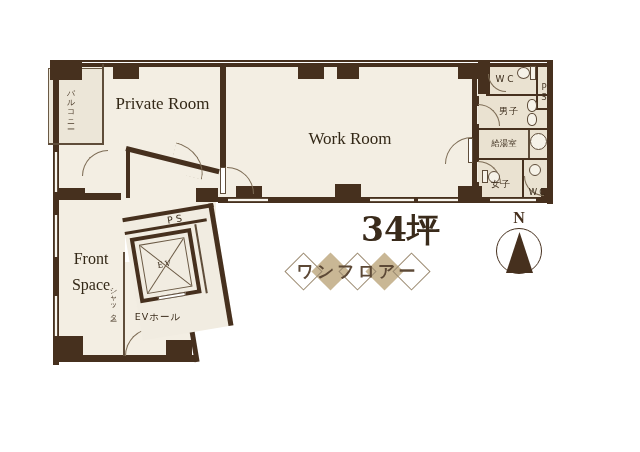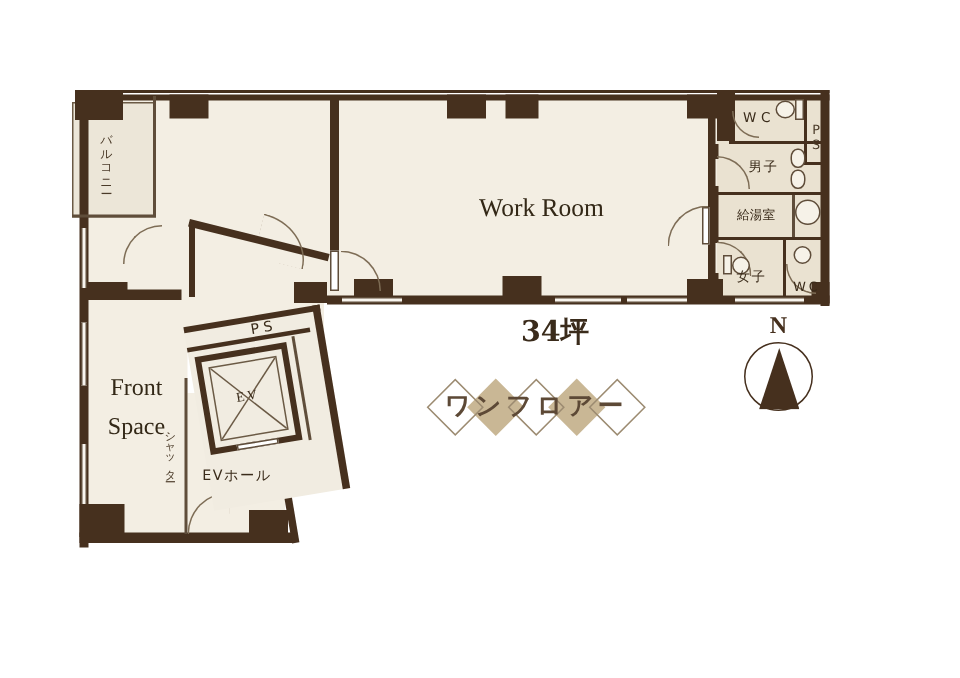--- a/index.html
+++ b/index.html
@@ -18,22 +18,22 @@
   .winv { position: absolute; background: #f8f5ee; border-left:1px solid #5f4d3a; border-right:1px solid #5f4d3a; }
   .arc  { position: absolute; border: 1.2px solid #7d6c55; background: transparent; }
   .arc-ur { border-bottom:none; border-left:none;  border-radius: 0 100% 0 0; }
   .arc-ul { border-bottom:none; border-right:none; border-radius: 100% 0 0 0; }
   .arc-dl { border-top:none;    border-right:none; border-radius: 0 0 0 100%; }
   .leaf { position: absolute; background:#ffffff; border:1px solid #5f4d3a; }
   .fixture { position:absolute; background:#f6f2e8; border:1.2px solid #5f4d3a; }
   .lbl-en { position:absolute; font-family:"Liberation Serif","DejaVu Serif",serif; color:#332817; font-size:17px; text-align:center; white-space:nowrap; }
   .lbl-jp { position:absolute; color:#3a2b1a; font-size:9px; text-align:center; white-space:nowrap; letter-spacing:1px; }
   .lbl-v  { position:absolute; color:#4a3a28; writing-mode:vertical-rl; text-orientation:upright; letter-spacing:1px; }
-  .area-lbl { position:absolute; left:300px; top:208px; width:140px; text-align:center;
-    font-family:"DejaVu Serif","Liberation Serif",serif; font-weight:600; font-size:19px; color:#3a2b1b; }
+  .area-lbl { position:absolute; left:300px; top:208px; width:140px; text-align:right;
+    font-family:"DejaVu Serif","Liberation Serif",serif; font-weight:600; font-size:33px; color:#3a2b1b; }
   .banner-row { position:relative; height:42px; margin-bottom:2px; }
   .diamonds { position:absolute; inset:0; display:flex; justify-content:center; align-items:center; }
   .dm { width:27px; height:27px; transform:rotate(45deg); position:relative; flex:0 0 27px; }
   .dm-line { border:1.5px solid #9c8b71; z-index:2; }
   .dm-fill { background:#c9b795; z-index:1; }
   .banner-text { position:absolute; inset:0; z-index:3; text-align:center; line-height:42px;
     font-weight:bold; font-size:17px; color:#5d4936; white-space:nowrap; }
   .evblock { position:absolute; left:121px; top:203px; width:92px; height:124px;
     background:#f1ece1; border-top:4px solid #46301e; border-right:5px solid #46301e;
     transform-origin: top right; transform: rotate(-9.5deg); }
@@ -140,21 +140,22 @@
           <line x1="0" y1="0" x2="46" y2="48" stroke="#6b5a45" stroke-width="1"></line>
           <line x1="46" y1="0" x2="0" y2="48" stroke="#6b5a45" stroke-width="1"></line>
         </svg>
         <div class="abs" style="left:0;top:17px;width:100%;text-align:center;font-size:9px;font-family:'Liberation Serif',serif;color:#3a2b1a;letter-spacing:2px;">EV</div>
       </div>
       <div class="leaf" style="left:14px;bottom:-4px;width:28px;height:4px;"></div>
     </div>
   </div>
 
   <div class="lbl-v" style="left:64px;top:84px;height:60px;font-size:8px;">バルコニー</div>
-  <div class="lbl-en" style="left:281px;top:129px;width:160px;">Work Room</div>
+  <div class="lbl-en" style="left:90px;top:94px;width:145px;">Private Room</div>
+  <div class="lbl-en" style="left:270px;top:129px;width:160px;">Work Room</div>
   <div class="lbl-en" style="left:57px;top:250px;width:68px;font-size:16px;">Front</div>
   <div class="lbl-en" style="left:57px;top:276px;width:68px;font-size:16px;">Space</div>
   <div class="lbl-v" style="left:108px;top:282px;height:56px;font-size:7.5px;letter-spacing:0;">シャッター</div>
   <div class="lbl-jp" style="left:126px;top:311px;width:64px;font-size:9.5px;">EVホール</div>
   <div class="lbl-jp" style="left:492px;top:74px;width:28px;letter-spacing:3px;">WC</div>
   <div class="lbl-v" style="left:539px;top:82px;height:30px;font-size:8.5px;letter-spacing:0;">PS</div>
   <div class="lbl-jp" style="left:494px;top:105px;width:30px;">男子</div>
   <div class="lbl-jp" style="left:482px;top:138px;width:44px;font-size:8.5px;letter-spacing:0;">給湯室</div>
   <div class="lbl-jp" style="left:486px;top:178px;width:30px;">女子</div>
   <div class="lbl-jp" style="left:524px;top:187px;width:28px;font-size:8.5px;letter-spacing:2px;">WC</div>

